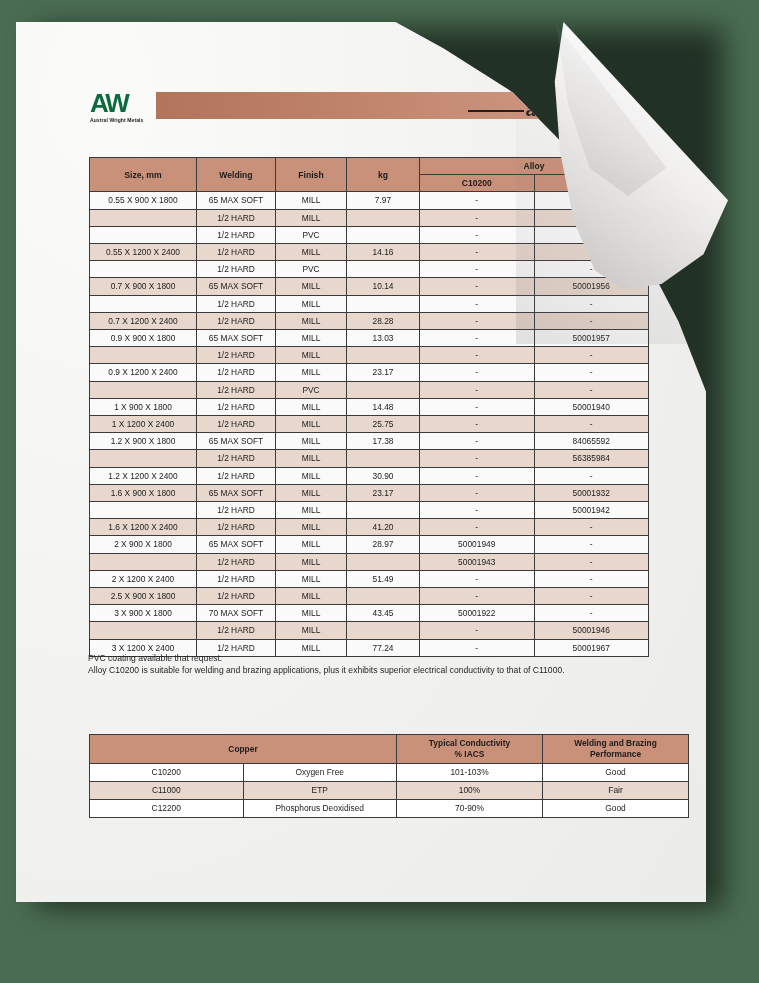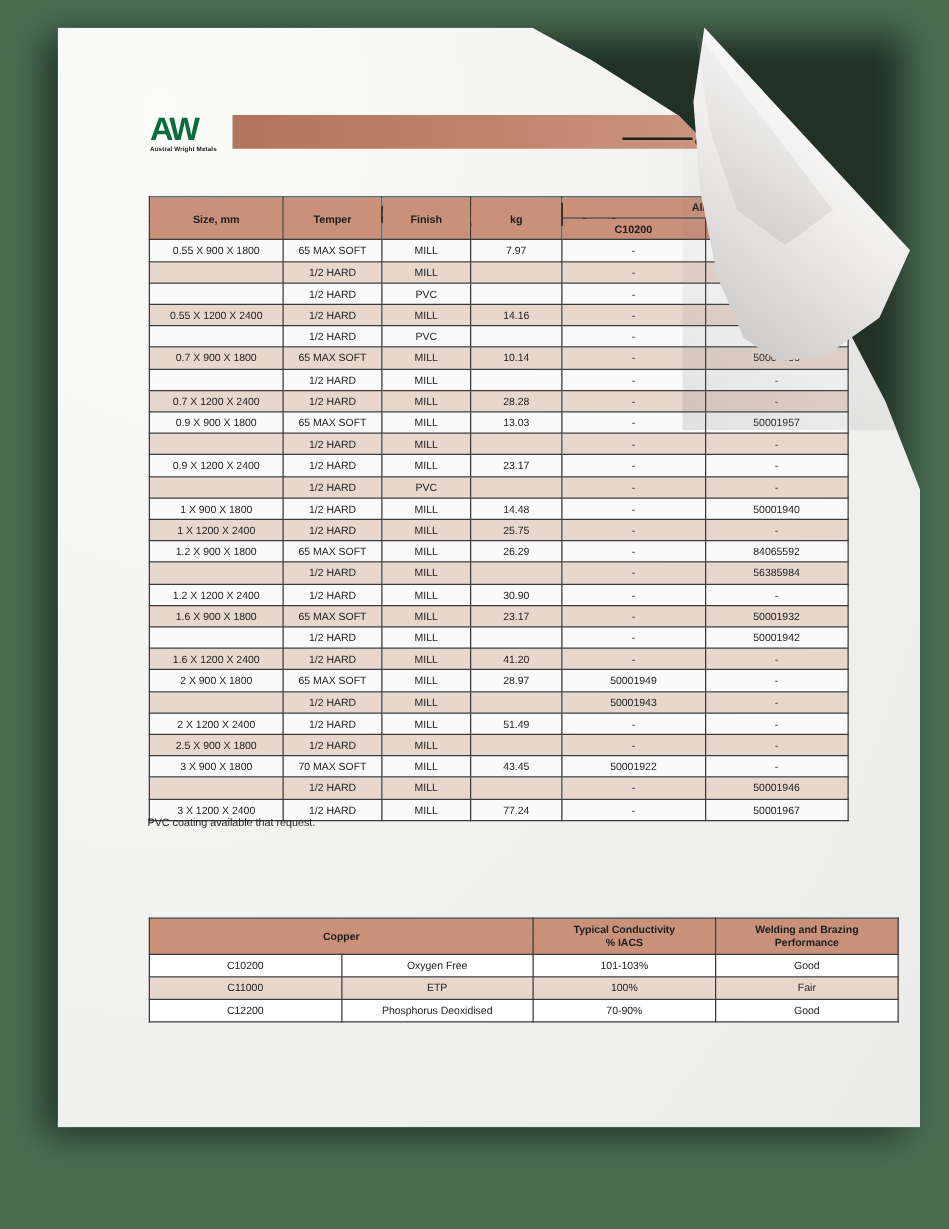--- a/index.html
+++ b/index.html
@@ -12,21 +12,21 @@
   }
   
   #page-shadow{
     position:absolute;left:36px;top:28px;width:688px;height:880px;
     background:rgba(0,0,0,.55);
     filter:blur(14px);
     border-radius:4px;
   }
   
   #sheet{
-    position:absolute;left:46px;top:22px;width:690px;height:880px;
+    position:absolute;left:16px;top:22px;width:690px;height:880px;
     background:
       radial-gradient(110% 130% at 12% 8%, #fbfbfa 0%, #f2f2f1 55%, #ececea 100%);
     box-shadow:0 10px 26px rgba(0,0,0,.45);
   }
   
   #sheet{
     -webkit-clip-path:polygon(0 0,0 100%,100% 100%,100% 42%,
         96% 34%, 90% 25%, 82% 16%, 72% 8%, 62% 3%, 55% 0);
     clip-path:polygon(0 0,0 100%,100% 100%,100% 42%,
         96% 34%, 90% 25%, 82% 16%, 72% 8%, 62% 3%, 55% 0);
@@ -130,21 +130,21 @@
   </div>
   <div id="band"></div>
   <div id="tagline"><span class="rule"></span><span>at th</span></div>
 
   <div class="doc-title" id="title-copper">COPPER SHEET</div>
 
   <table id="main-table">
     <thead>
       <tr>
         <th class="c-size" rowspan="2">Size, mm</th>
-        <th class="c-temper" rowspan="2">Temper</th>
+        <th class="c-temper" rowspan="2">Welding</th>
         <th class="c-finish" rowspan="2">Finish</th>
         <th class="c-kg" rowspan="2">kg</th>
         <th colspan="2">Alloy</th>
       </tr>
       <tr>
         <th class="c-alloy">C10200</th>
         <th class="c-alloy">C11000</th>
       </tr>
     </thead>
     <tbody id="main-body">
@@ -257,21 +257,21 @@
           <td class="c-temper">1/2 HARD</td>
           <td class="c-finish">MILL</td>
           <td class="c-kg">25.75</td>
           <td class="c-alloy">-</td>
           <td class="c-alloy">-</td>
         </tr>
         <tr>
           <td class="c-size">1.2 X 900 X 1800</td>
           <td class="c-temper">65 MAX SOFT</td>
           <td class="c-finish">MILL</td>
-          <td class="c-kg">26.29</td>
+          <td class="c-kg">17.38</td>
           <td class="c-alloy">-</td>
           <td class="c-alloy">84065592</td>
         </tr>
         <tr>
           <td class="c-size"></td>
           <td class="c-temper">1/2 HARD</td>
           <td class="c-finish">MILL</td>
           <td class="c-kg"></td>
           <td class="c-alloy">-</td>
           <td class="c-alloy">56385984</td>
@@ -362,20 +362,21 @@
           <td class="c-finish">MILL</td>
           <td class="c-kg">77.24</td>
           <td class="c-alloy">-</td>
           <td class="c-alloy">50001967</td>
         </tr>
       </tbody>
   </table>
 
   <div id="notes">
     <div>PVC coating available that request.</div>
+    <div>Alloy C10200 is suitable for welding and brazing applications, plus it exhibits superior electrical conductivity to that of C11000.</div>
   </div>
 
   <div class="doc-title" id="title-compare">Comparison of Coppers</div>
 
   <table id="cmp-table">
     <thead>
       <tr>
         <th colspan="2">Copper</th>
         <th class="cc3">
           <span>Typical Conductivity</span><br>

